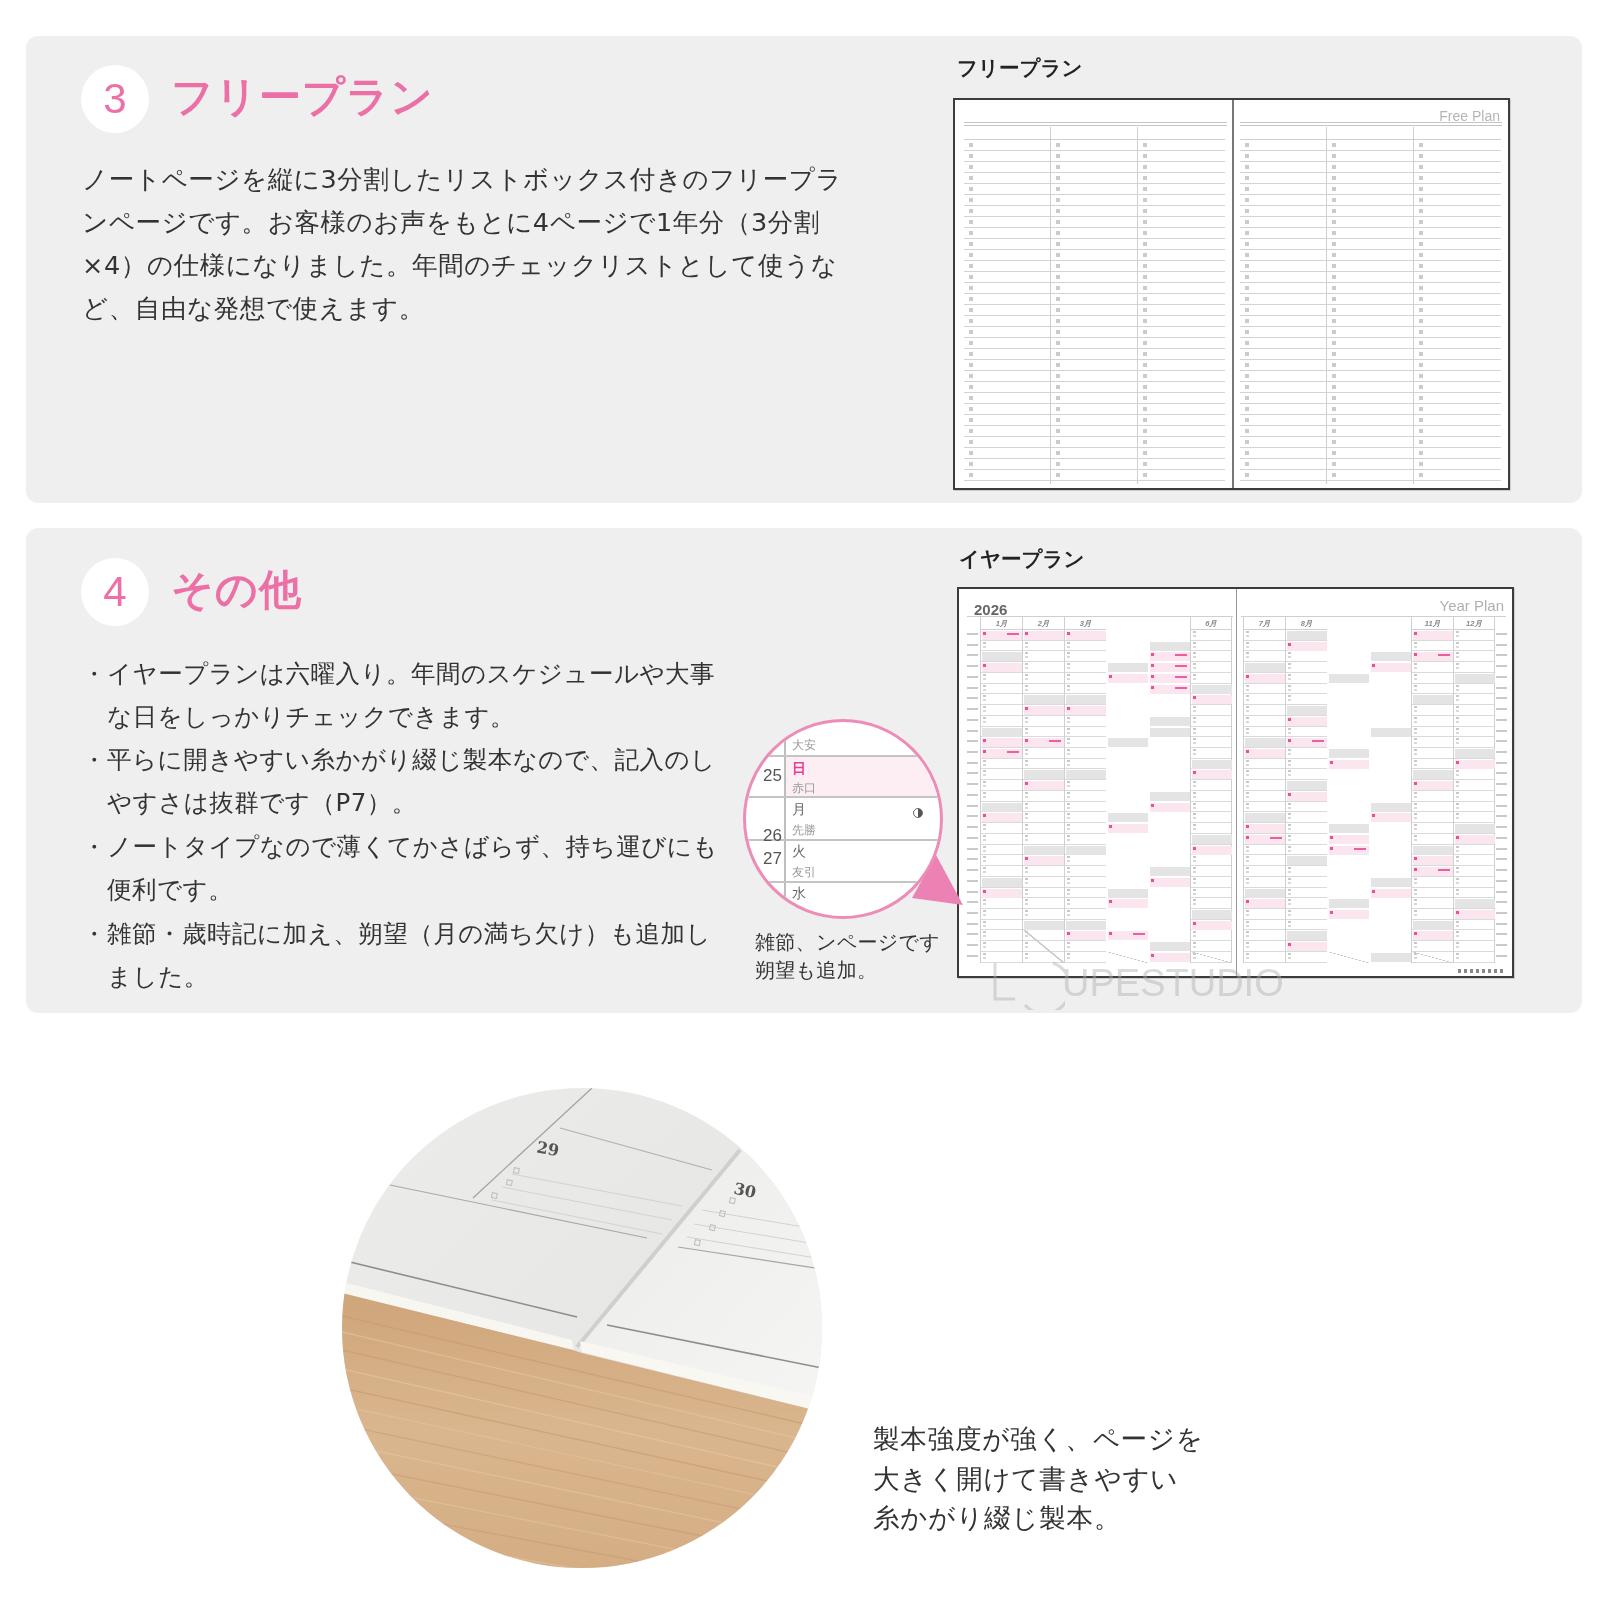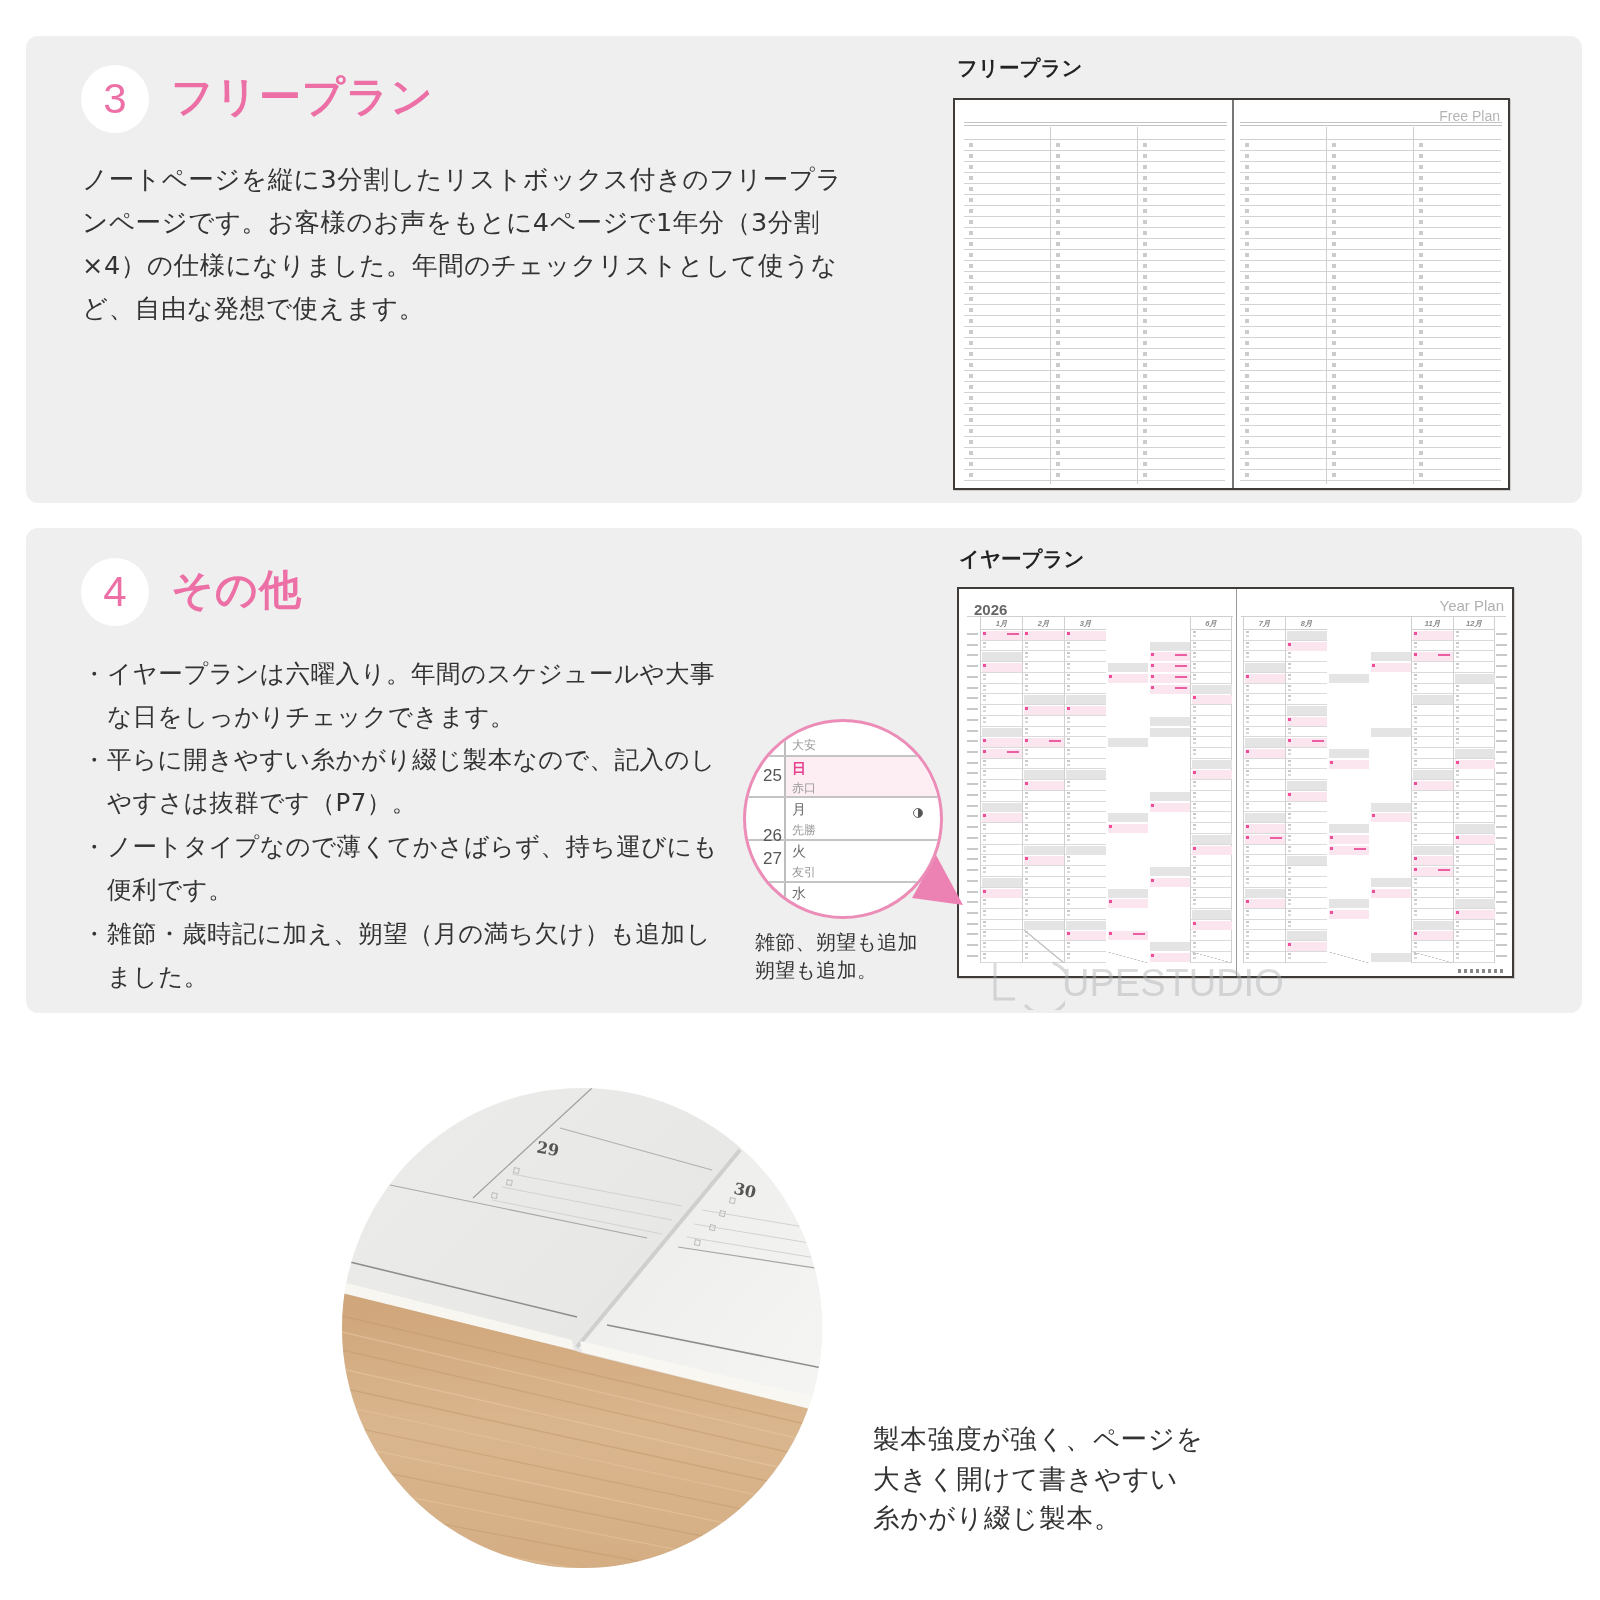--- a/index.html
+++ b/index.html
@@ -324,21 +324,21 @@
   <span class="co-wd" style="top:79px;">月</span>
   <span class="co-rk" style="top:100px;">先勝</span>
   <span class="co-moon"></span>
 
   <span class="co-day" style="top:127px;">27</span>
   <span class="co-wd" style="top:121px;">火</span>
   <span class="co-rk" style="top:142px;">友引</span>
 
   <span class="co-wd" style="top:163px;">水</span>
 </div>
-<div class="co-caption" style="top:928px;">雑節、朔望も追加</div>
+<div class="co-caption" style="top:928px;">雑節、ンページです</div>
 <div class="co-caption" style="top:956px;">朔望も追加。</div>
 
 <svg class="abs" style="left:985px;top:955px;" width="80" height="55">
   <path d="M10 8 L10 44 L30 44" stroke="rgba(175,175,175,.45)" stroke-width="3" fill="none"></path>
   <path d="M68 8 A26 26 0 1 1 40 50" stroke="rgba(175,175,175,.45)" stroke-width="3" fill="none"></path>
 </svg>
 <div class="watermark">UPESTUDIO</div>
 
 <div class="photo">
   <svg width="480" height="480" viewBox="0 0 480 480">

